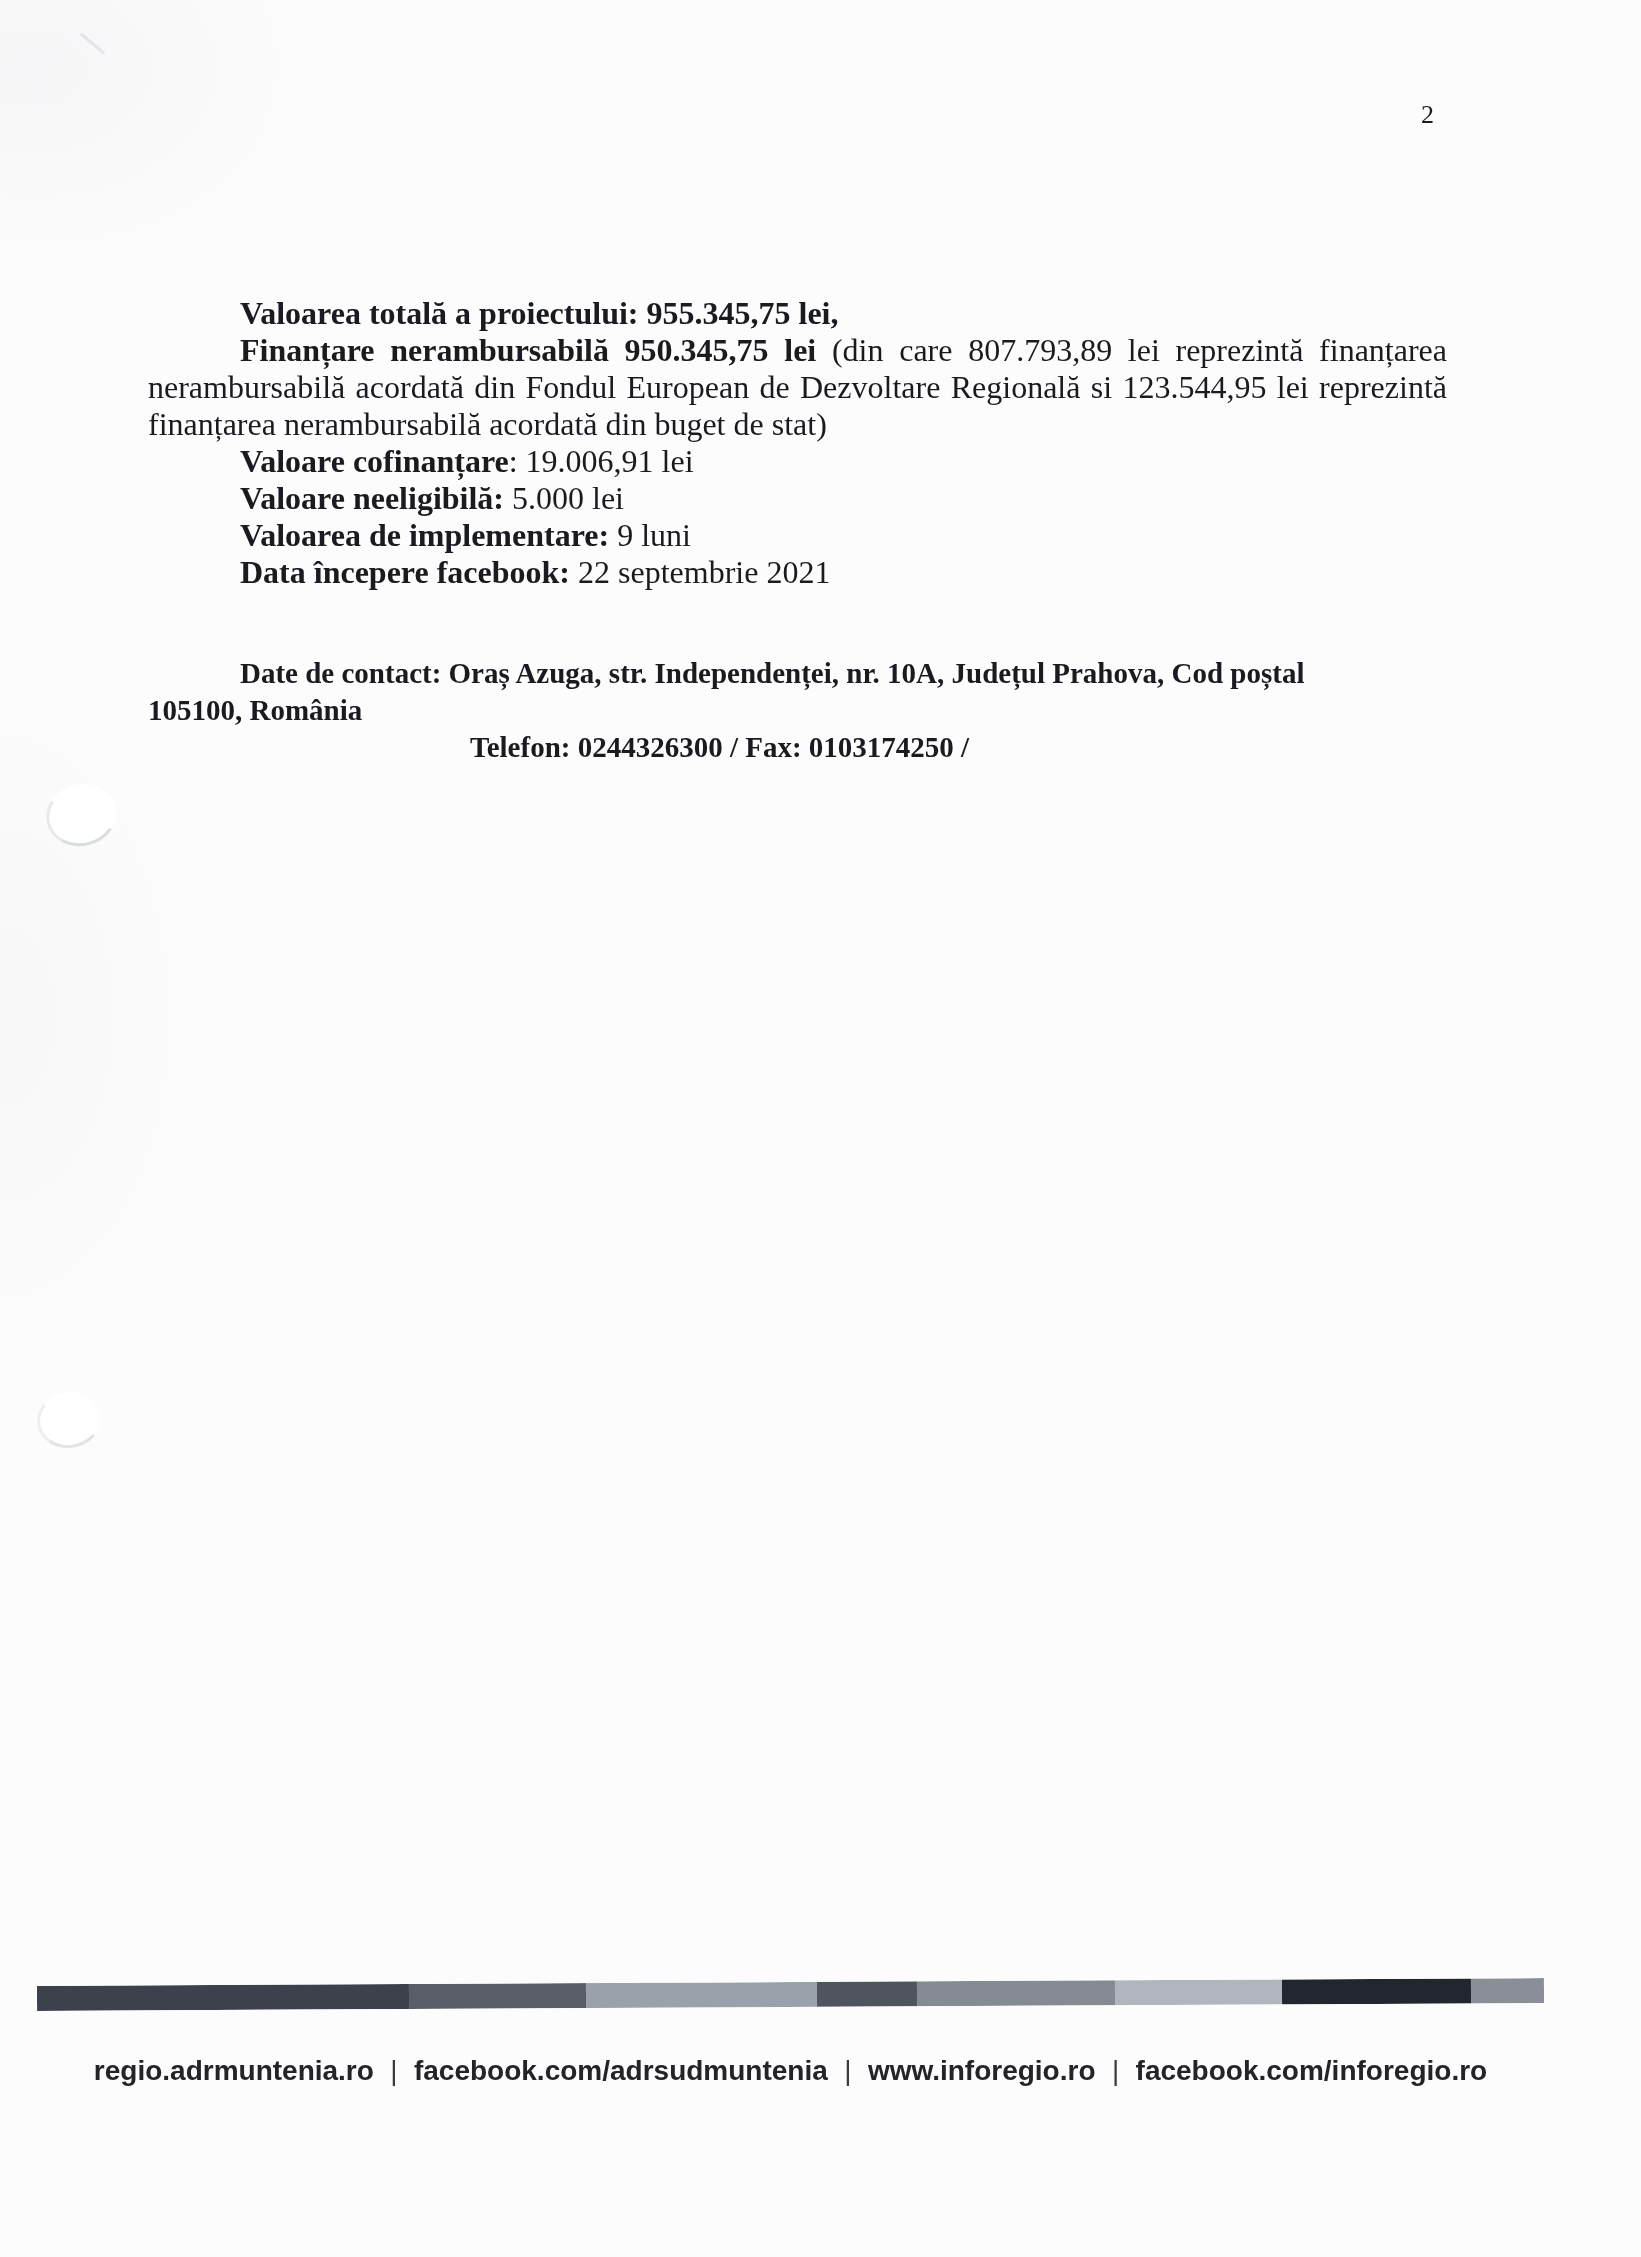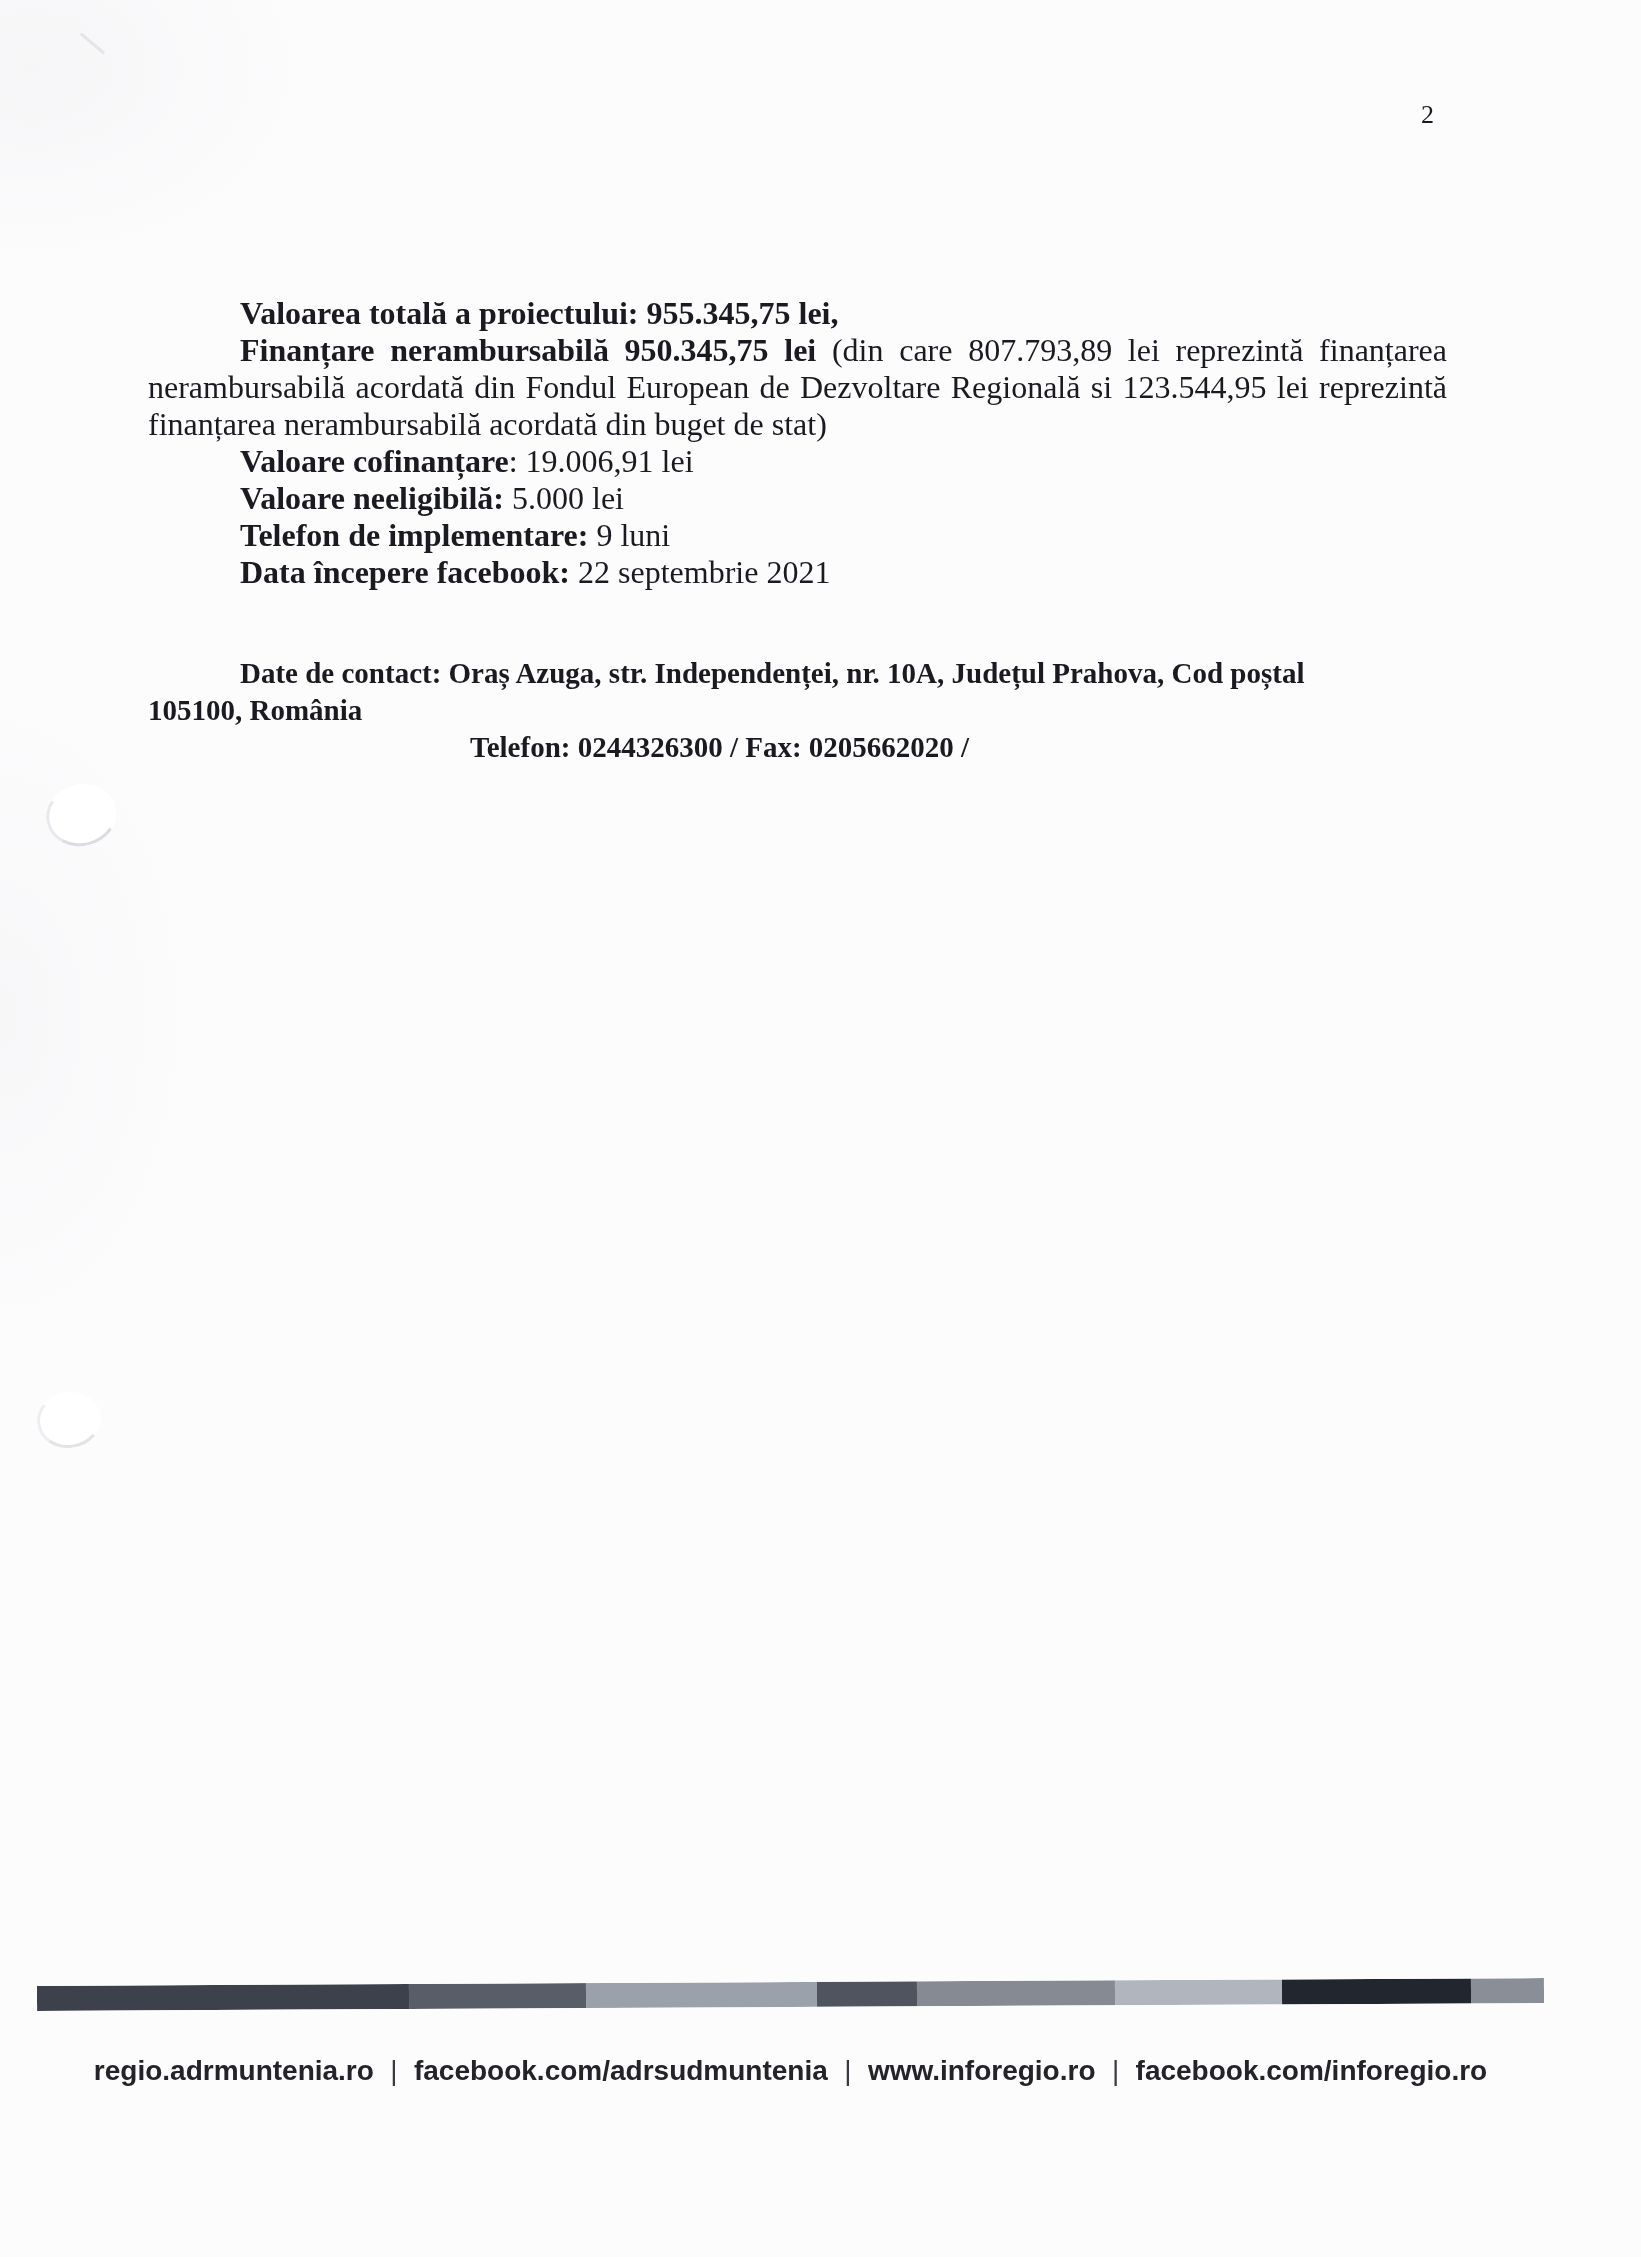--- a/index.html
+++ b/index.html
@@ -105,31 +105,31 @@
   <div class="line">
     <span>finanțarea nerambursabilă acordată din buget de stat)</span>
   </div>
   <div class="line ind">
     <span class="b">Valoare cofinanțare</span><span>: 19.006,91 lei</span>
   </div>
   <div class="line ind">
     <span class="b">Valoare neeligibilă:</span><span> 5.000 lei</span>
   </div>
   <div class="line ind">
-    <span class="b">Telefon de implementare:</span><span> 9 luni</span>
+    <span class="b">Valoarea de implementare:</span><span> 9 luni</span>
   </div>
   <div class="line ind">
     <span class="b">Data începere facebook:</span><span> 22 septembrie 2021</span>
   </div>
 </div>
 
 <div class="contact-block">
   <div class="line ind">Date de contact: Oraș Azuga, str. Independenței, nr. 10A, Județul Prahova, Cod poștal</div>
   <div class="line">105100, România</div>
-  <div class="line tel">Telefon: 0244326300 / Fax: 0205662020 /</div>
+  <div class="line tel">Telefon: 0244326300 / Fax: 0103174250 /</div>
 </div>
 
 <div class="bar">
     <div style="background: rgb(61, 65, 76); flex: 385 0 0px;"></div>
     <div style="background: rgb(88, 93, 103); flex: 184 0 0px;"></div>
     <div style="background: rgb(155, 161, 171); flex: 239 0 0px;"></div>
     <div style="background: rgb(80, 84, 94); flex: 103 0 0px;"></div>
     <div style="background: rgb(133, 138, 147); flex: 206 0 0px;"></div>
     <div style="background: rgb(177, 182, 190); flex: 173 0 0px;"></div>
     <div style="background: rgb(34, 38, 46); flex: 195 0 0px;"></div>

